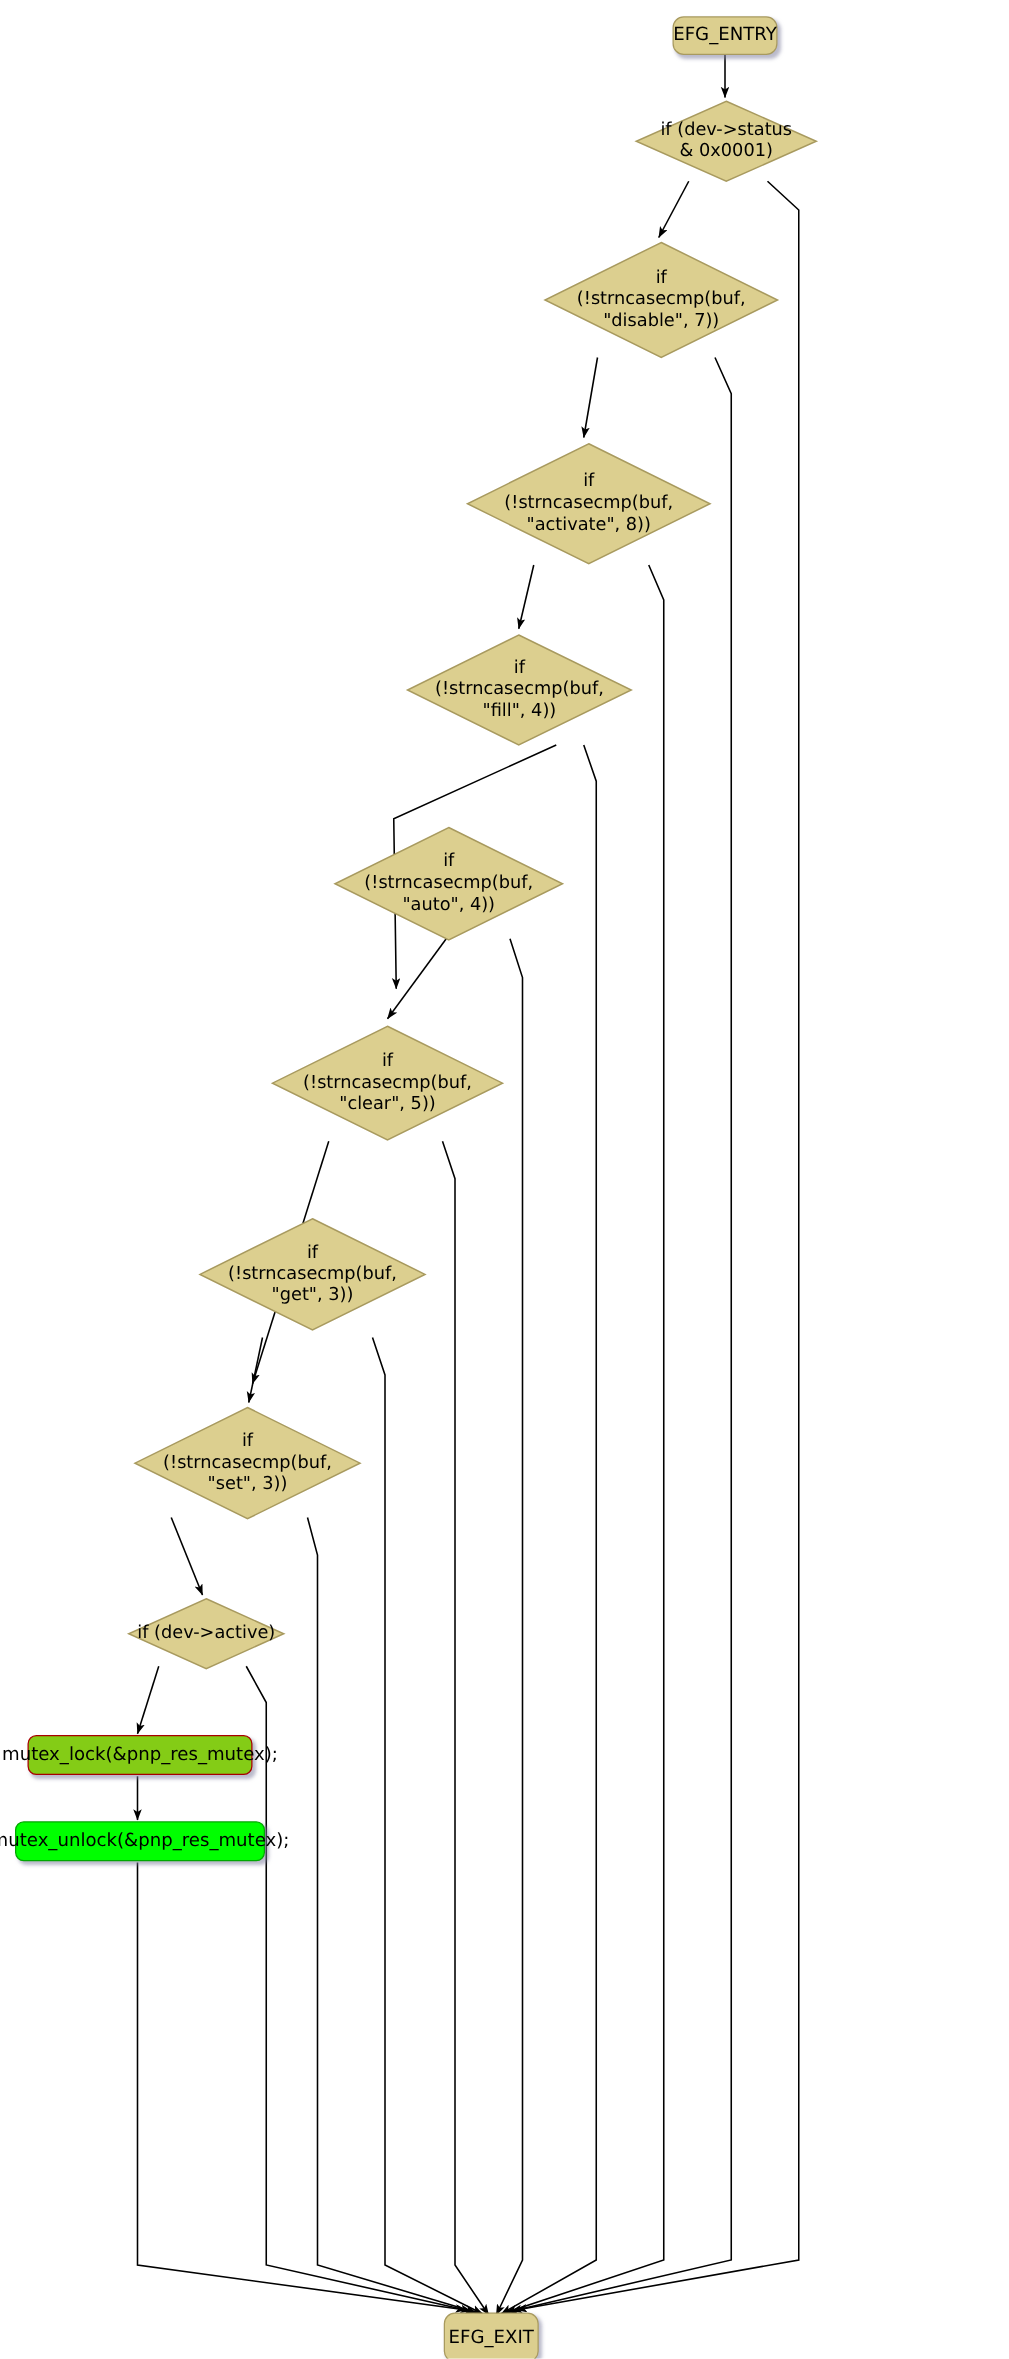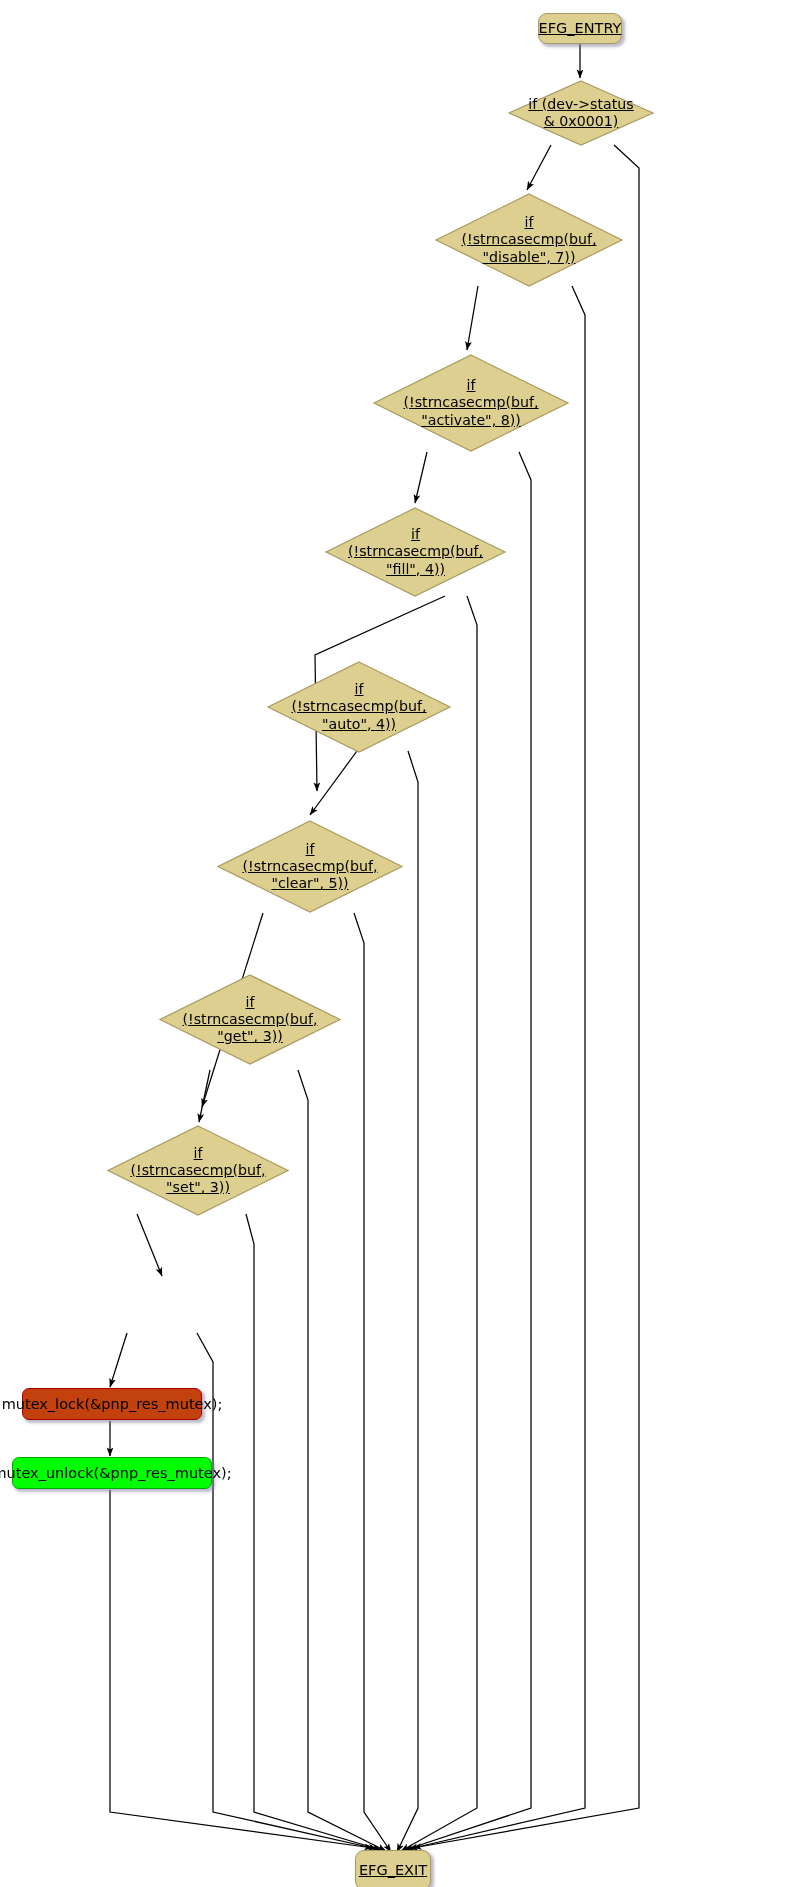--- a/index.html
+++ b/index.html
@@ -36,37 +36,36 @@
     border: 1.3px solid #A89A5F;
     border-radius: 9px;
     box-shadow: 2.5px 2.5px 3px rgba(130,130,160,0.55);
     display: flex;
     align-items: center;
     justify-content: center;
     color: #000000;
     font-size: 14.5px;
     line-height: 1.15;
     white-space: nowrap;
-    text-decoration: underline;
   }
   
   .act {
     border-radius: 7px;
     display: flex;
     align-items: center;
     justify-content: center;
     color: #000000;
     font-size: 14.5px;
     line-height: 1.15;
     white-space: nowrap;
     box-shadow: 2.5px 2.5px 3px rgba(130,130,160,0.55);
     box-sizing: border-box;
   }
   .act-red {
-    background: #c2410c;
+    background: #84cc16;
     border: 1.3px solid #A80000;
   }
   .act-green {
     background: #00FF00;
     border: 1.3px solid #00A800;
   }
   
   .dia {
     position: absolute;
   }
@@ -85,21 +84,20 @@
     height: 100%;
     display: flex;
     align-items: center;
     justify-content: center;
     text-align: center;
     color: #000000;
     font-size: 14.2px;
     line-height: 1.22;
     white-space: pre-line;
     pointer-events: none;
-    text-decoration: underline;
   }
 </style>
 </head>
 <body>
 
 <div id="canvas">
 
   <svg id="edge-layer" viewBox="0 0 807 1887" width="807" height="1887">
     <defs>
       <marker id="ah" markerWidth="10" markerHeight="10" refX="8.6" refY="3.4" orient="auto" markerUnits="userSpaceOnUse">
@@ -213,20 +211,26 @@
 
   <div class="dia" style="left:105px; top:1123px; width:186px; height:95px;">
     <svg class="dia-shape" viewBox="0 0 186 95" preserveAspectRatio="none">
       <polygon points="93,3 183,47.5 93,92 3,47.5" fill="#DCCF8F" stroke="#A89A5F" stroke-width="1.2"></polygon>
     </svg>
     <div class="dia-label">if
 (!strncasecmp(buf,
 "set", 3))</div>
   </div>
 
+  <div class="dia" style="left:100px; top:1277px; width:130px; height:60px;">
+    <svg class="dia-shape" viewBox="0 0 130 60" preserveAspectRatio="none">
+      <polygon points="65,2 127,30 65,58 3,30" fill="#DCCF8F" stroke="#A89A5F" stroke-width="1.2"></polygon>
+    </svg>
+    <div class="dia-label">if (dev-&gt;active)</div>
+  </div>
 
   <div class="node act act-red" style="left:22px; top:1388px; width:180px; height:32px;">
     <span>mutex_lock(&amp;pnp_res_mutex);</span>
   </div>
 
   <div class="node act act-green" style="left:12px; top:1457px; width:200px; height:32px;">
     <span>mutex_unlock(&amp;pnp_res_mutex);</span>
   </div>
 
   <div class="node term" style="left:355px; top:1850px; width:76px; height:40px;">

